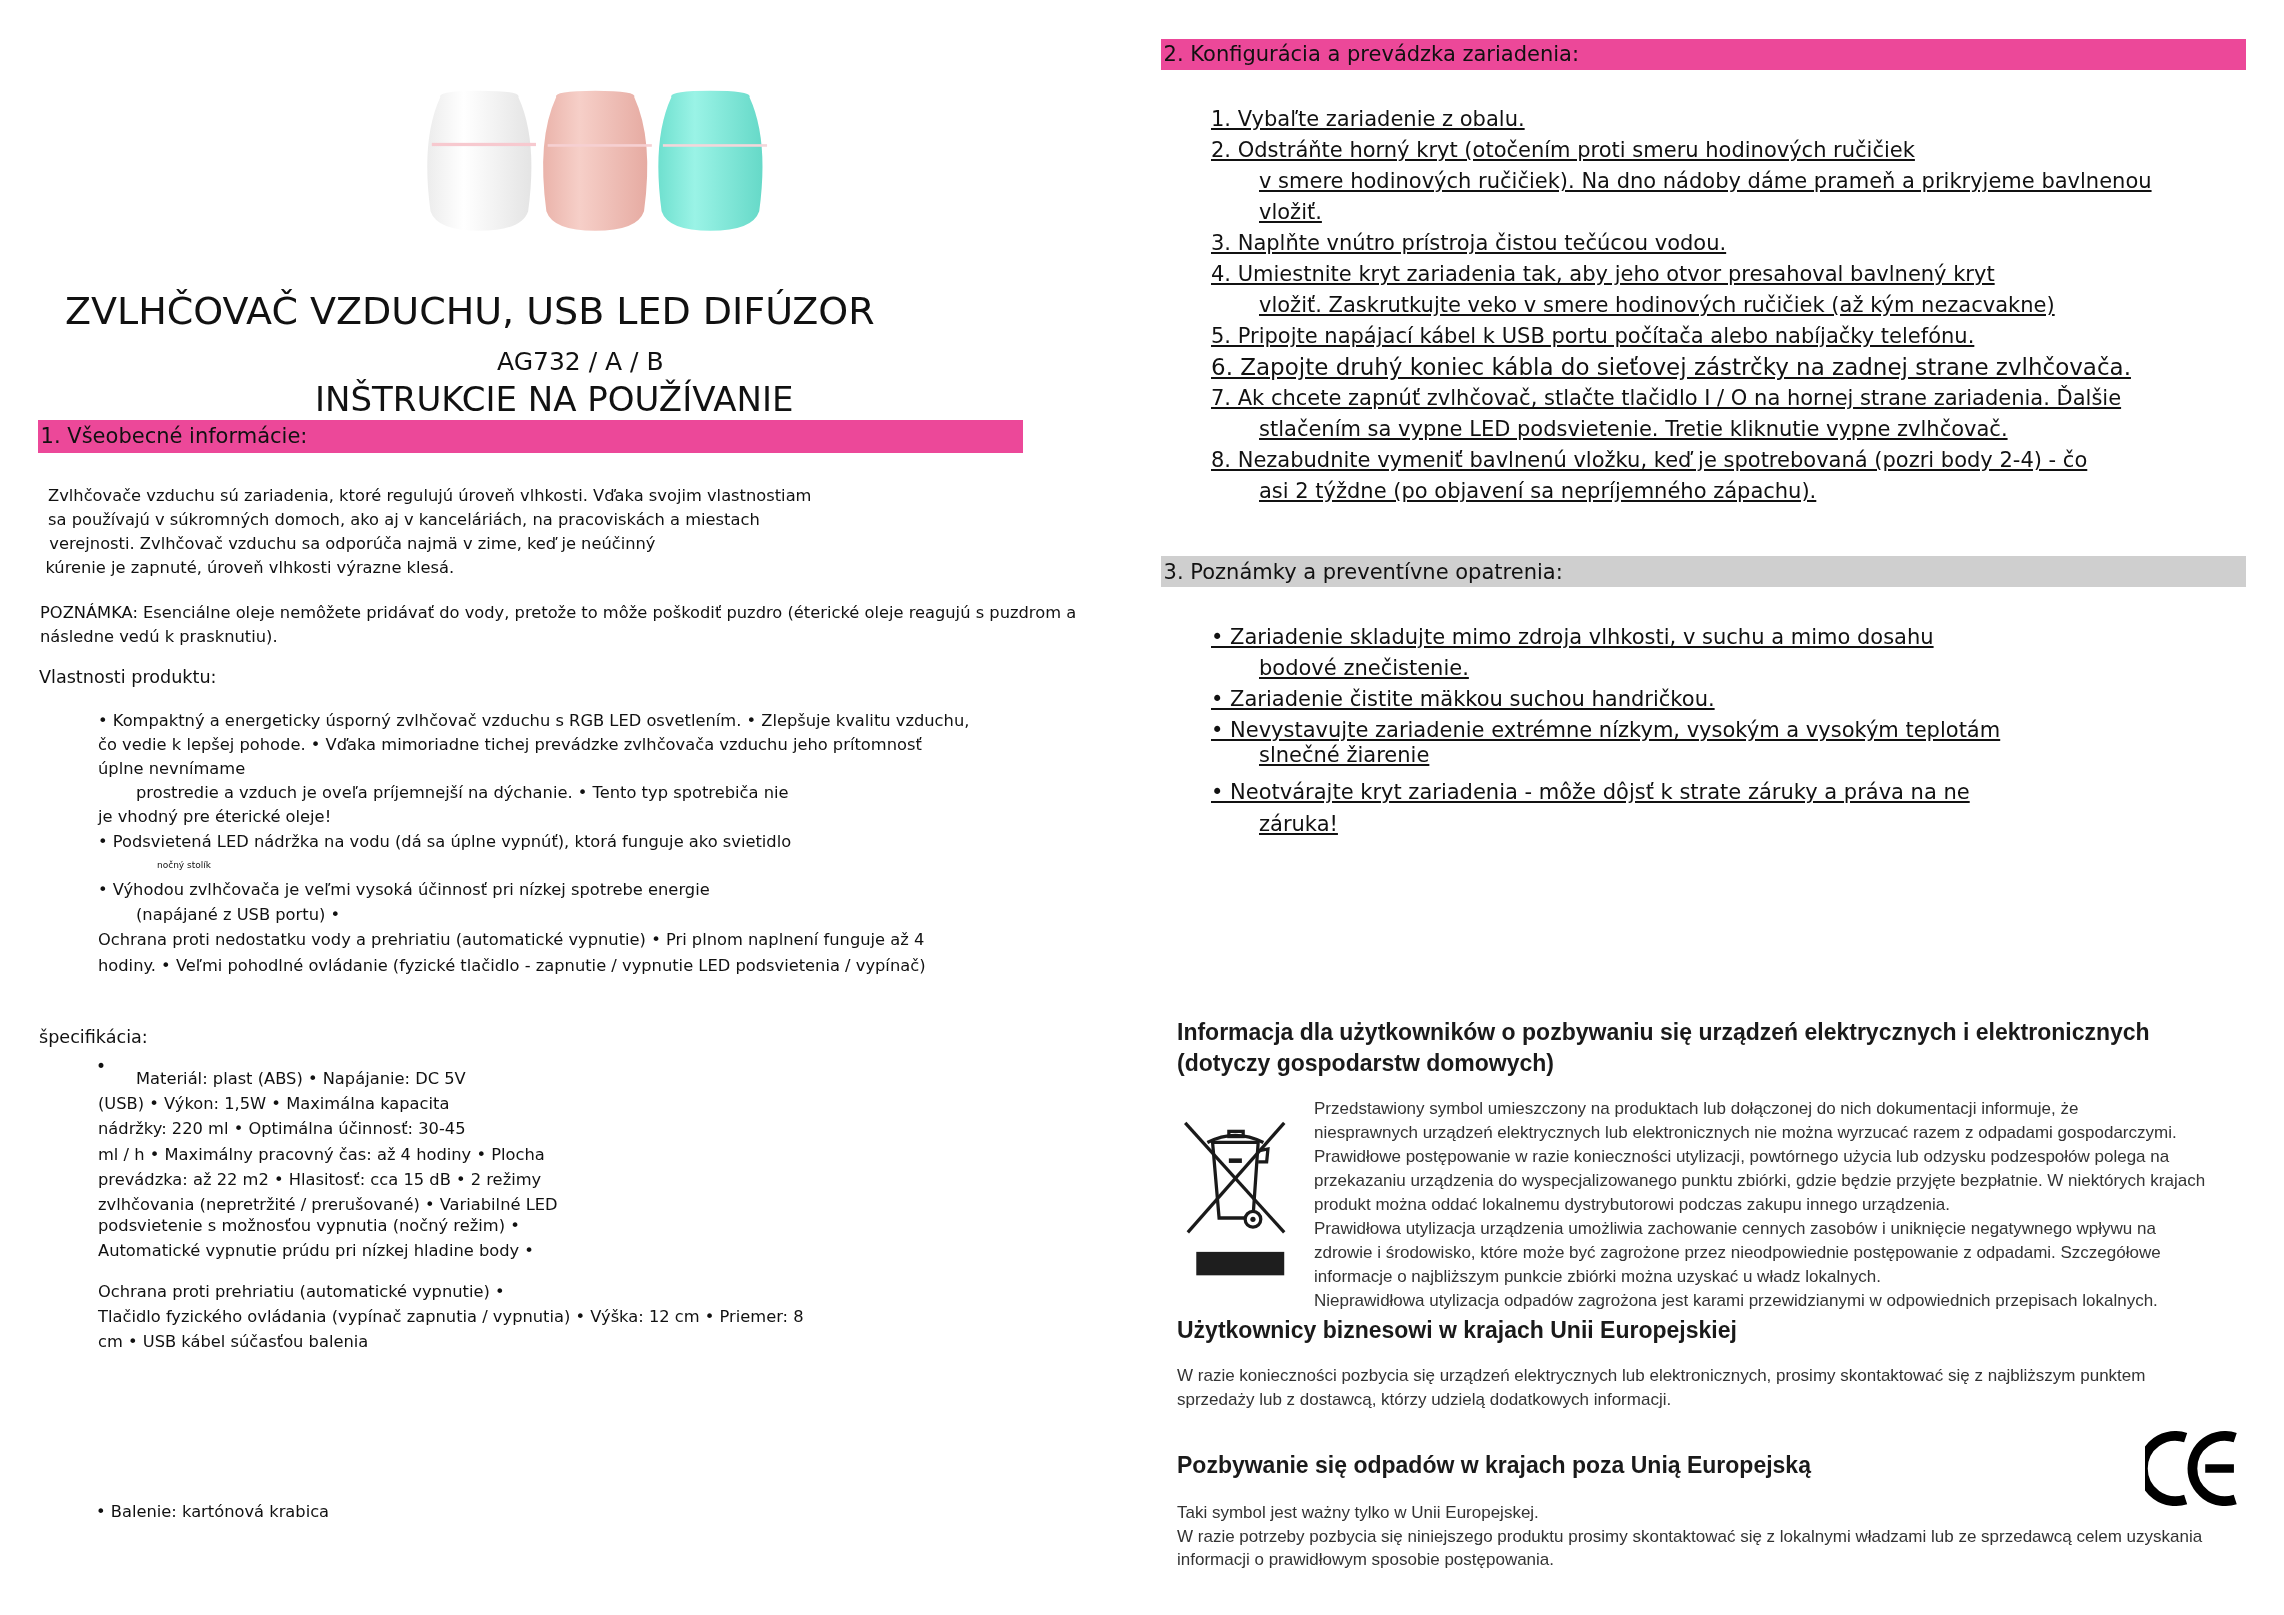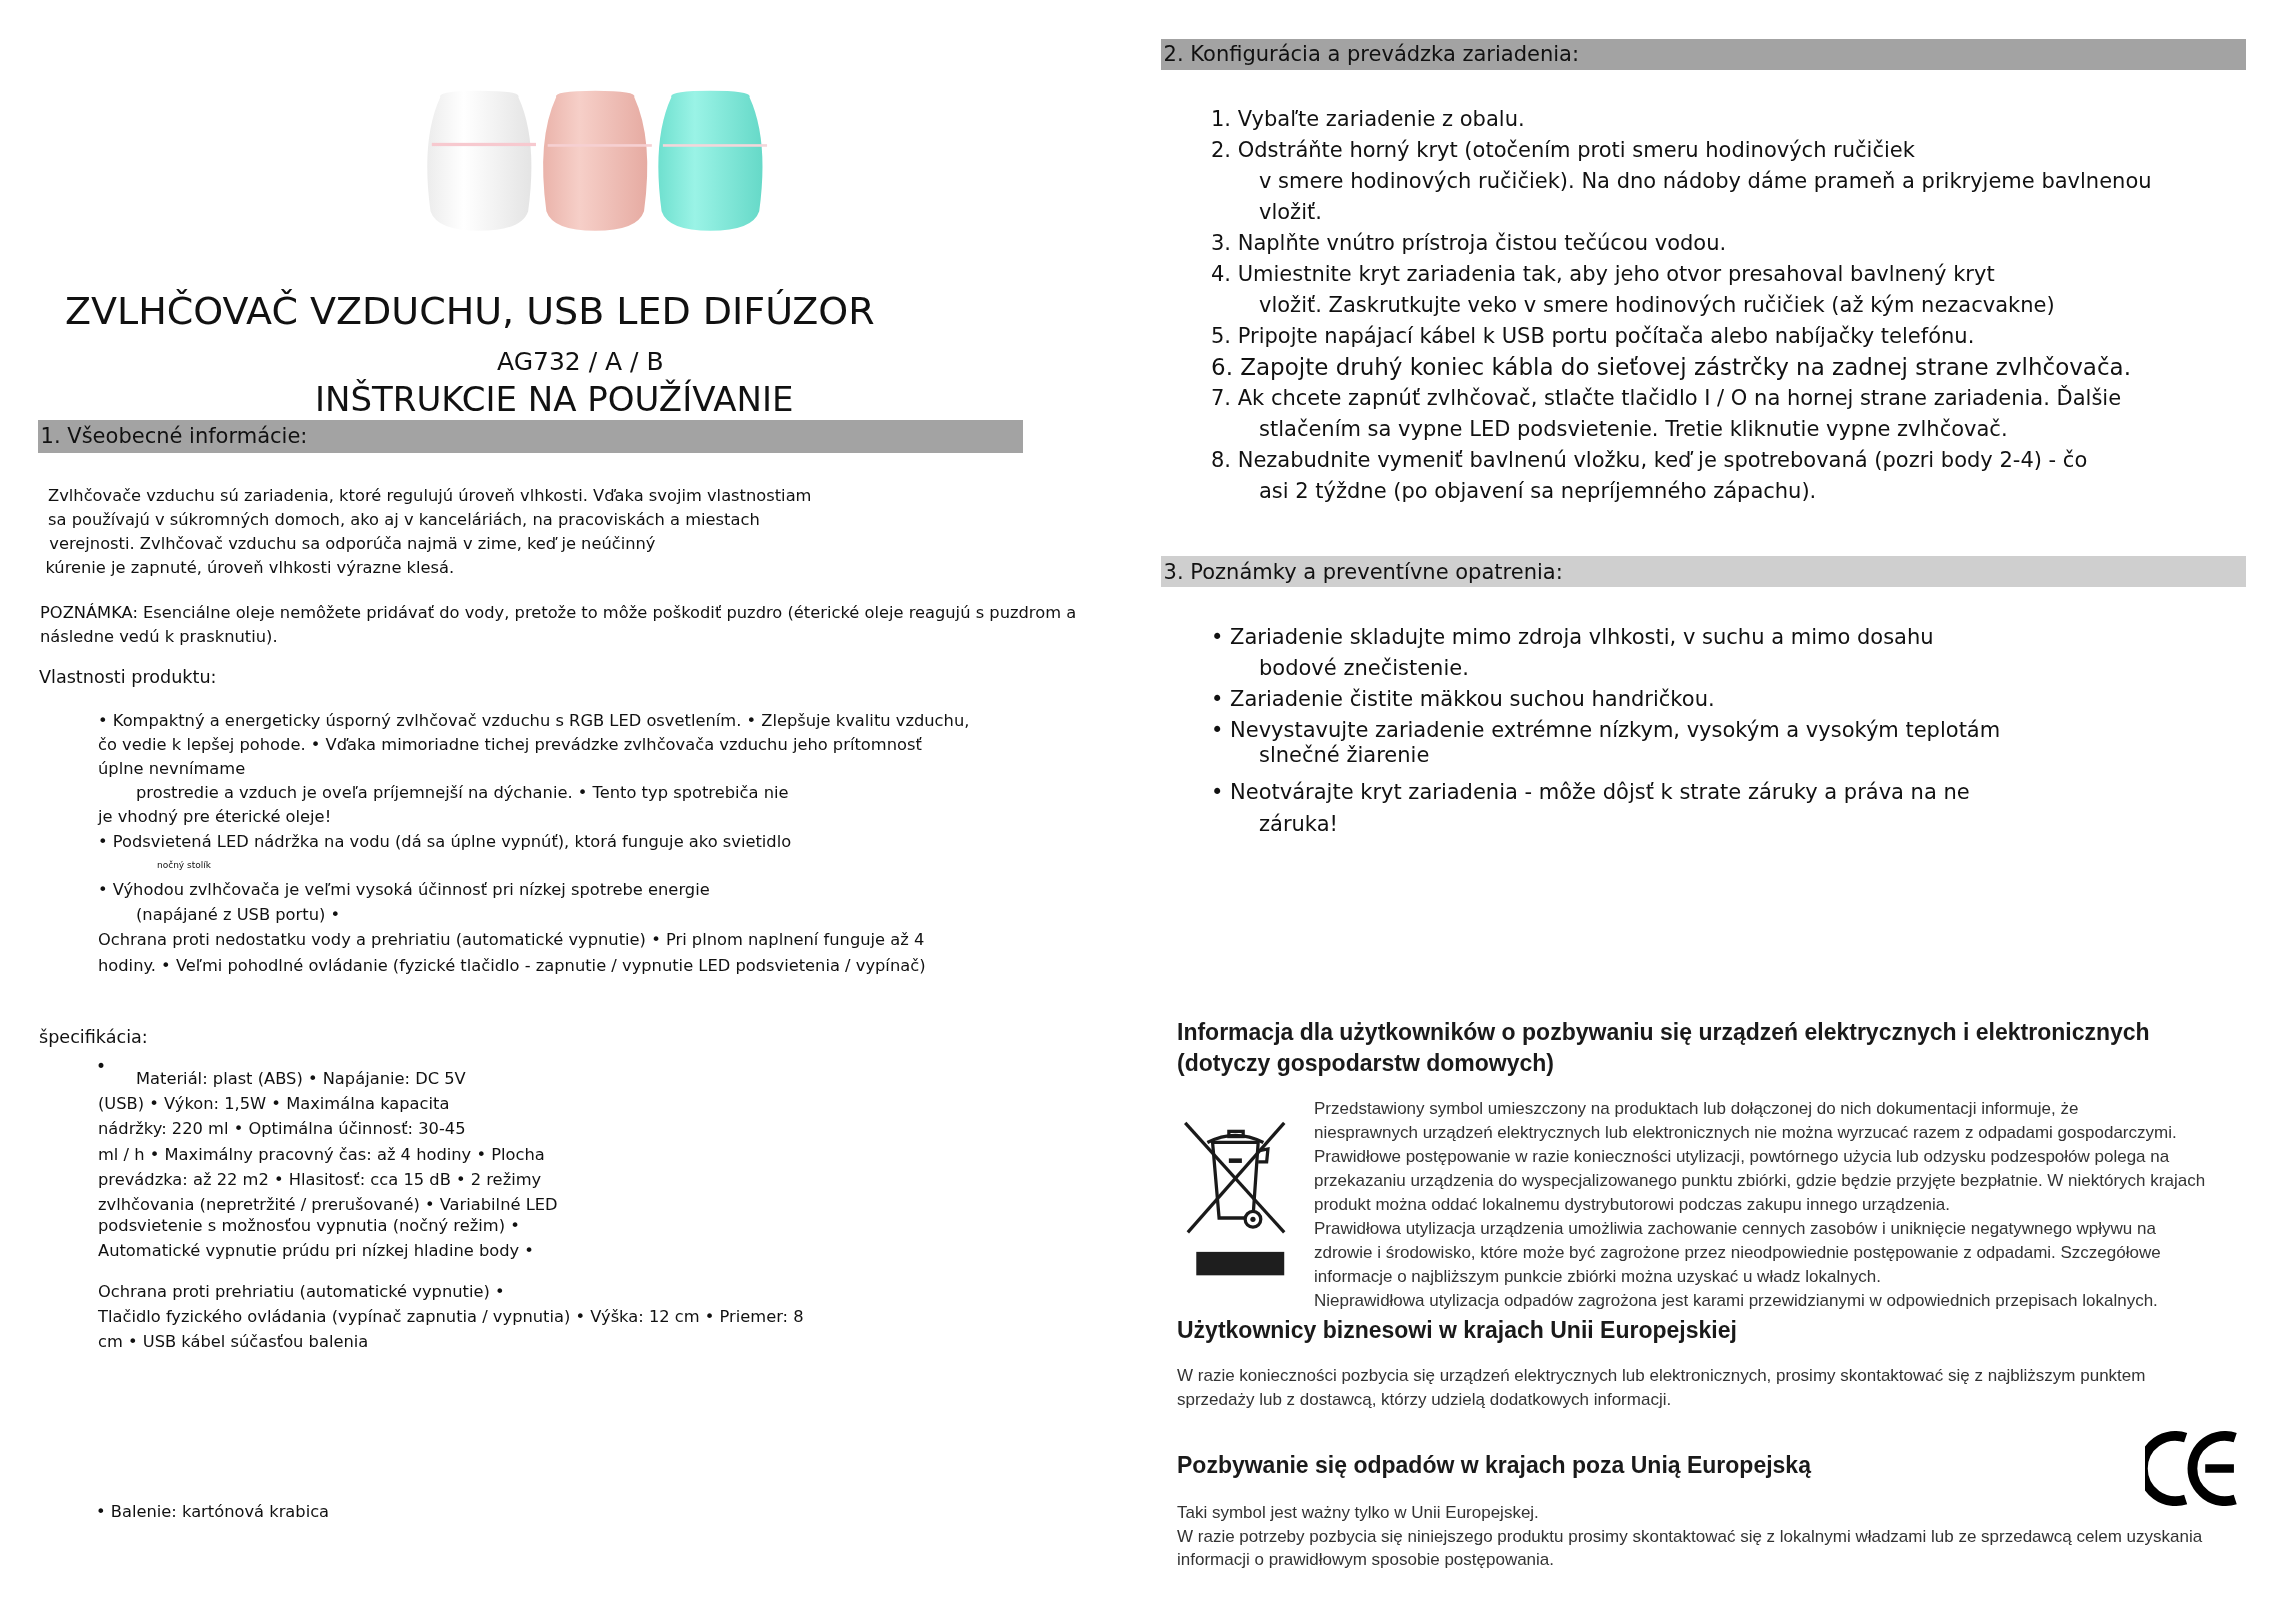--- a/index.html
+++ b/index.html
@@ -2,25 +2,25 @@
 <html style="font-size:10.4px"><head>
 <meta charset="utf-8">
 <style>
   html, body { margin:0; padding:0; background:#ffffff; }
   body { width:2284px; height:1616px; position:relative; overflow:hidden;
          font-family:"DejaVu Sans", sans-serif; color:#111; }
   .abs { position:absolute; white-space:nowrap; }
   .t-title { font-size:38px; letter-spacing:0px; color:#111; }
   .t-model { font-size:25px; color:#111; }
   .t-sub { font-size:34px; color:#111; }
-  .bar { position:absolute; background:#a3a3a3; }
+  .bar { position:absolute; background:#ec4899; }
   .bar.dark { background:#cfcfcf; }
   .bar span { position:absolute; left:2.6px; font-size:21px; color:#111; white-space:nowrap; }
   .p24 { font-size:16.3px; line-height:24px; }
-  .p33 { font-size:21px; }
+  .p33 { font-size:21px;text-decoration:underline; }
   .small { font-size:9px; }
   .pl-h { font-family:"Liberation Sans", sans-serif; font-weight:bold; font-size:23px; color:#1a1a1a; }
   .pl-t { font-family:"Liberation Sans", sans-serif; font-size:17px; color:#333; }
 </style>
 </head>
 <body>
 
 <div class="abs" style="left:424px; top:81px; width:345px; height:153px;">
   <svg width="345" height="153" viewBox="0 0 530 235">
     <defs>

